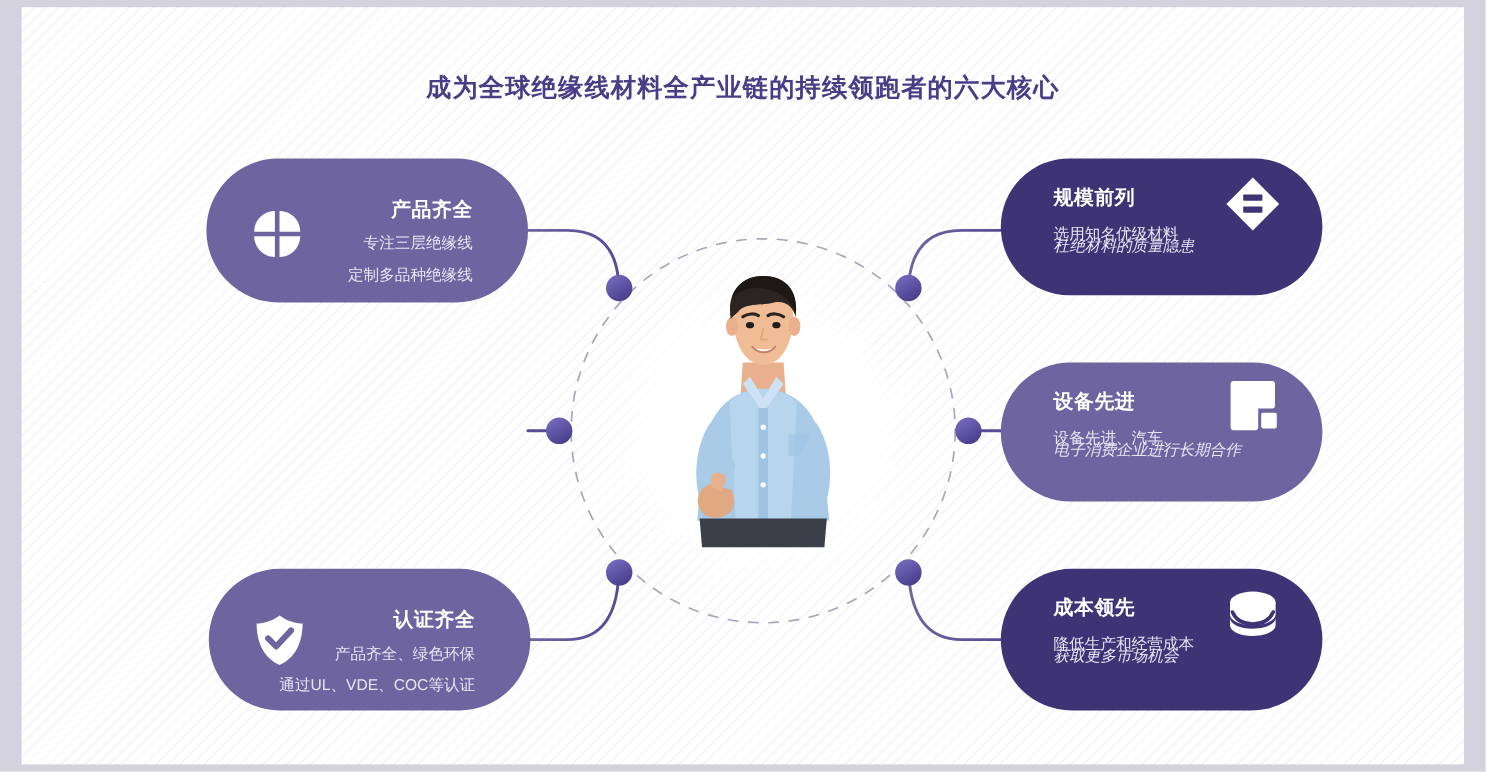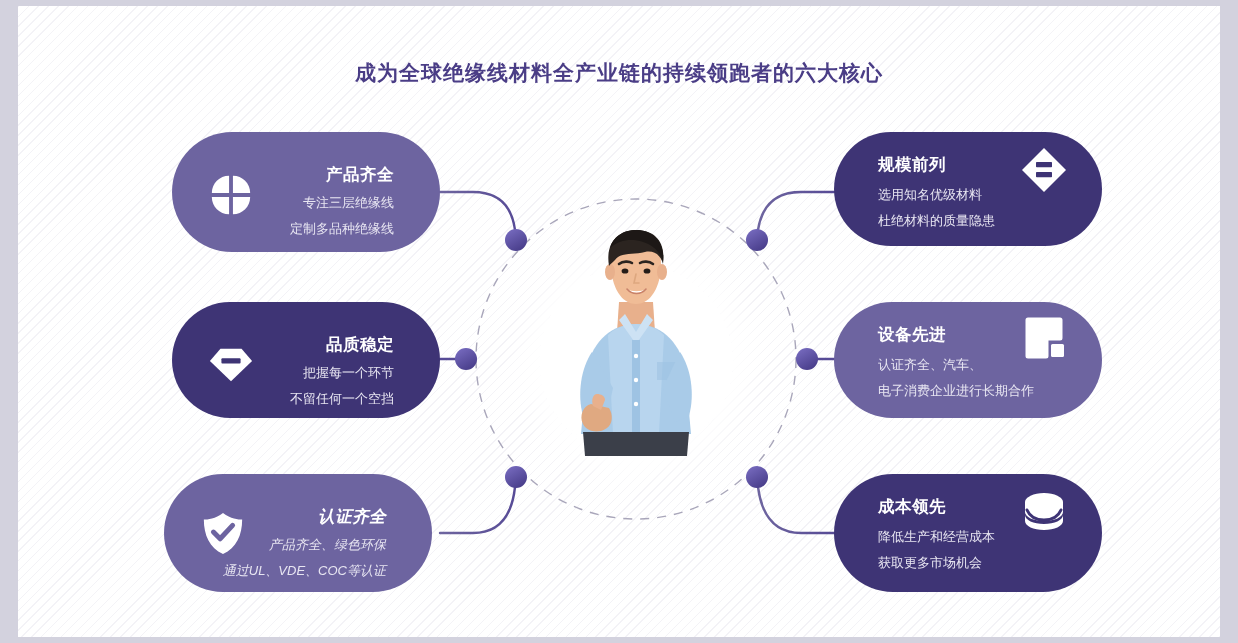--- a/index.html
+++ b/index.html
@@ -64,21 +64,21 @@
     font-size:13px;color:#e8e6f2;white-space:nowrap;
   }
   
   .card.left .c-title{right:46px;top:32px;}
   .card.left .c-line.l1{right:46px;top:62px;text-align:center;}
   .card.left .c-line.l2{right:46px;top:88px;text-align:center;}
   .card.left .icon{position:absolute;left:36px;top:40px;width:46px;height:46px;}
   
   .card.right .c-title{left:44px;top:22px;}
   .card.right .c-line.l1{left:44px;top:54px;}
-  .card.right .c-line.l2{left:44px;top:80px;}
+  .card.right .c-line.l2{left:44px;top:64px;font-style:italic;}
   .card.right .icon{position:absolute;right:34px;top:20px;width:48px;height:48px;}
 
   .icon svg{width:100%;height:100%;display:block;}
 </style>
 </head>
 <body>
 
 <div id="stage">
   <div id="canvas">
 
@@ -181,33 +181,22 @@
           <path d="M26,4 C36,4 44,12 44,22 C34,22 26,22 26,22 C26,22 26,14 26,4 Z" fill="#ffffff"></path>
           <path d="M22,26 C22,36 22,44 22,44 C12,44 4,36 4,26 C14,26 22,26 22,26 Z" fill="#ffffff"></path>
           <path d="M26,26 C36,26 44,26 44,26 C44,36 36,44 26,44 C26,34 26,26 26,26 Z" fill="#ffffff"></path>
         </svg>
       </div>
       <div class="c-title">产品齐全</div>
       <div class="c-line l1">专注三层绝缘线</div>
       <div class="c-line l2">定制多品种绝缘线</div>
     </div>
 
-    <div class="card left dark" style="left:154px;top:296px;width:268px;height:116px;">
-      <div class="icon" style="top:38px;">
-        <svg viewBox="0 0 48 48">
-          <path d="M13,9 L35,9 L46,22 L24,43 L2,22 Z" fill="#ffffff"></path>
-          <rect x="14" y="19" width="20" height="5.6" rx="1" fill="#3e3475"></rect>
-        </svg>
-      </div>
-      <div class="c-title">品质稳定</div>
-      <div class="c-line l1">把握每一个环节</div>
-      <div class="c-line l2">不留任何一个空挡</div>
-    </div>
-
-    <div class="card left light" style="left:146px;top:468px;width:268px;height:118px;font-style:italic;">
+
+    <div class="card left light" style="left:156px;top:468px;width:268px;height:118px;">
       <div class="icon" style="top:36px;">
         <svg viewBox="0 0 48 48">
           <path d="M24,3 C32,9 40,10 44,10 C44,26 38,40 24,46 C10,40 4,26 4,10 C8,10 16,9 24,3 Z" fill="#ffffff"></path>
           <path d="M14,23 L21,30 L34,16" stroke="#6d64a0" stroke-width="5.2" fill="none" stroke-linecap="round" stroke-linejoin="round"></path>
         </svg>
       </div>
       <div class="c-title">认证齐全</div>
       <div class="c-line l1">产品齐全、绿色环保</div>
       <div class="c-line l2">通过UL、VDE、COC等认证</div>
     </div>
@@ -226,21 +215,21 @@
     </div>
 
     <div class="card right light" style="left:816px;top:296px;width:268px;height:116px;">
       <div class="icon" style="top:14px;">
         <svg viewBox="0 0 48 48">
           <path d="M8,4 L40,4 L40,22 L26,22 L26,40 L8,40 Z" fill="#ffffff" stroke="#ffffff" stroke-width="5" stroke-linejoin="round"></path>
           <rect x="31" y="28" width="13" height="13" rx="1.5" fill="#ffffff"></rect>
         </svg>
       </div>
       <div class="c-title">设备先进</div>
-      <div class="c-line l1">认证齐全、汽车、</div>
+      <div class="c-line l1">设备先进、汽车、</div>
       <div class="c-line l2">电子消费企业进行长期合作</div>
     </div>
 
     <div class="card right dark" style="left:816px;top:468px;width:268px;height:118px;">
       <div class="icon" style="top:16px;">
         <svg viewBox="0 0 48 48">
           <ellipse cx="24" cy="12" rx="19" ry="9" fill="#ffffff"></ellipse>
           <path d="M5,12 L5,22 C5,27 13.5,31 24,31 C34.5,31 43,27 43,22 L43,12 Z" fill="#ffffff"></path>
           <path d="M5,25 C5,30 13.5,34 24,34 C34.5,34 43,30 43,25 L43,31 C43,36 34.5,40 24,40 C13.5,40 5,36 5,31 Z" fill="#ffffff"></path>
           <path d="M7,20 C10,27 16,30 24,30 C32,30 38,27 41,20" stroke="#3e3475" stroke-width="3" fill="none" stroke-linecap="round"></path>

